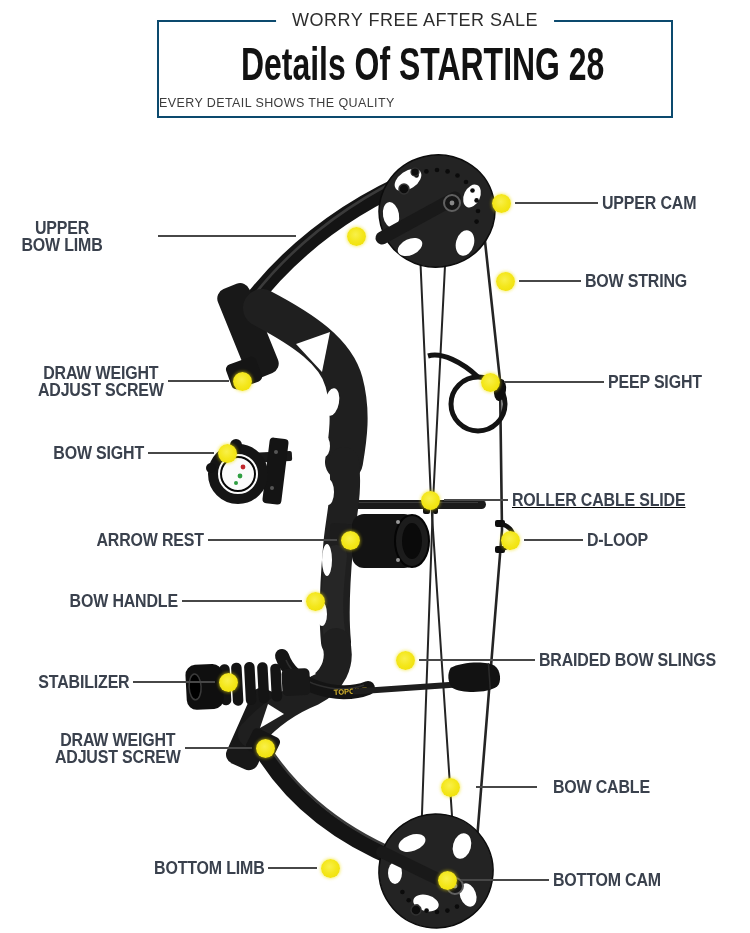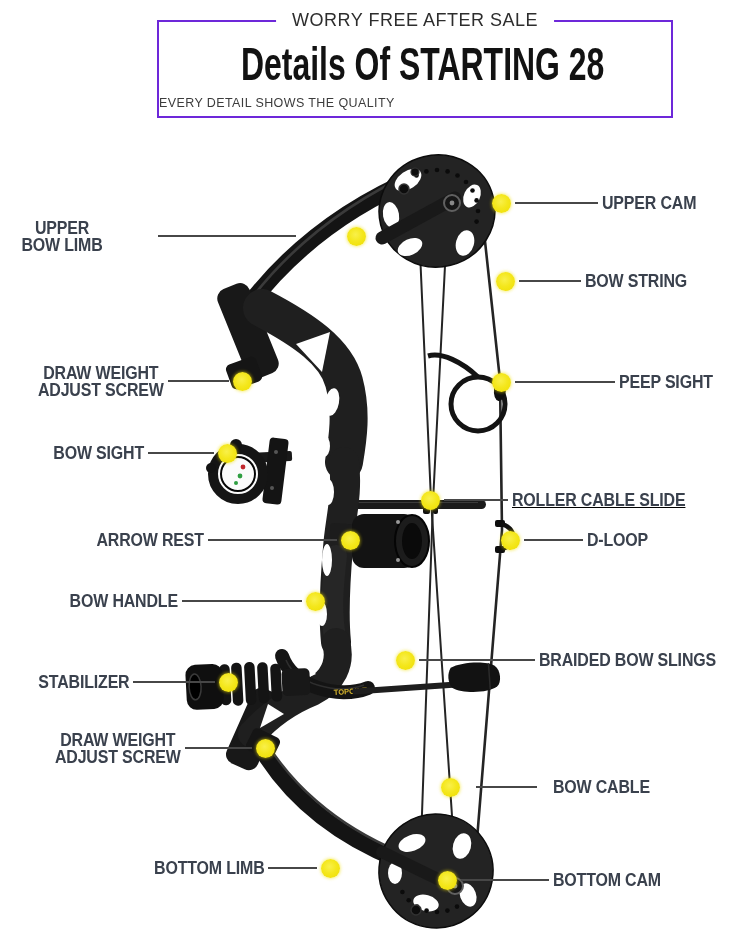--- a/index.html
+++ b/index.html
@@ -3,21 +3,21 @@
 <meta charset="utf-8">
 <style>
   html,body{margin:0;padding:0;background:#ffffff;}
   #stage{
     position:relative;width:750px;height:933px;background:#ffffff;overflow:hidden;
     font-family:"Liberation Sans","DejaVu Sans",sans-serif;
   }
   
   .header-box{
     position:absolute;left:157px;top:20px;width:512px;height:94px;
-    border:2px solid #6d28d9;background:#ffffff;
+    border:2px solid #0c4a6e;background:#ffffff;
   }
   .eyebrow{
     position:absolute;top:-12px;left:50%;transform:translateX(-50%);
     background:#ffffff;padding:0 16px;white-space:nowrap;
     font-size:18px;font-weight:400;letter-spacing:0.5px;color:#2d2d2d;
   }
   .main-title{
     position:absolute;top:14px;left:0;width:100%;text-align:center;
     font-size:47px;font-weight:700;color:#121212;letter-spacing:0;
     transform:scaleX(0.68);transform-origin:50% 50%;white-space:nowrap;
@@ -216,21 +216,21 @@
   <div class="callout right" style="left:484px;top:190px;padding-left:8px;">
     <span class="co-dot"></span>
     <span class="co-line" style="width:83px;"></span>
     <span class="co-label">UPPER CAM</span>
   </div>
   <div class="callout right" style="left:496px;top:268px;justify-content:center;">
     <span class="co-dot"></span>
     <span class="co-line" style="width:62px;"></span>
     <span class="co-label">BOW STRING</span>
   </div>
-  <div class="callout right" style="left:492px;top:369px;">
+  <div class="callout right" style="left:481px;top:369px;">
     <span class="co-dot"></span>
     <span class="co-line" style="width:100px;"></span>
     <span class="co-label">PEEP SIGHT</span>
   </div>
   <div class="callout right" style="left:421px;top:487px;text-decoration:underline;">
     <span class="co-dot"></span>
     <span class="co-line" style="width:64px;"></span>
     <span class="co-label">ROLLER CABLE SLIDE</span>
   </div>
   <div class="callout right" style="left:501px;top:527px;">

